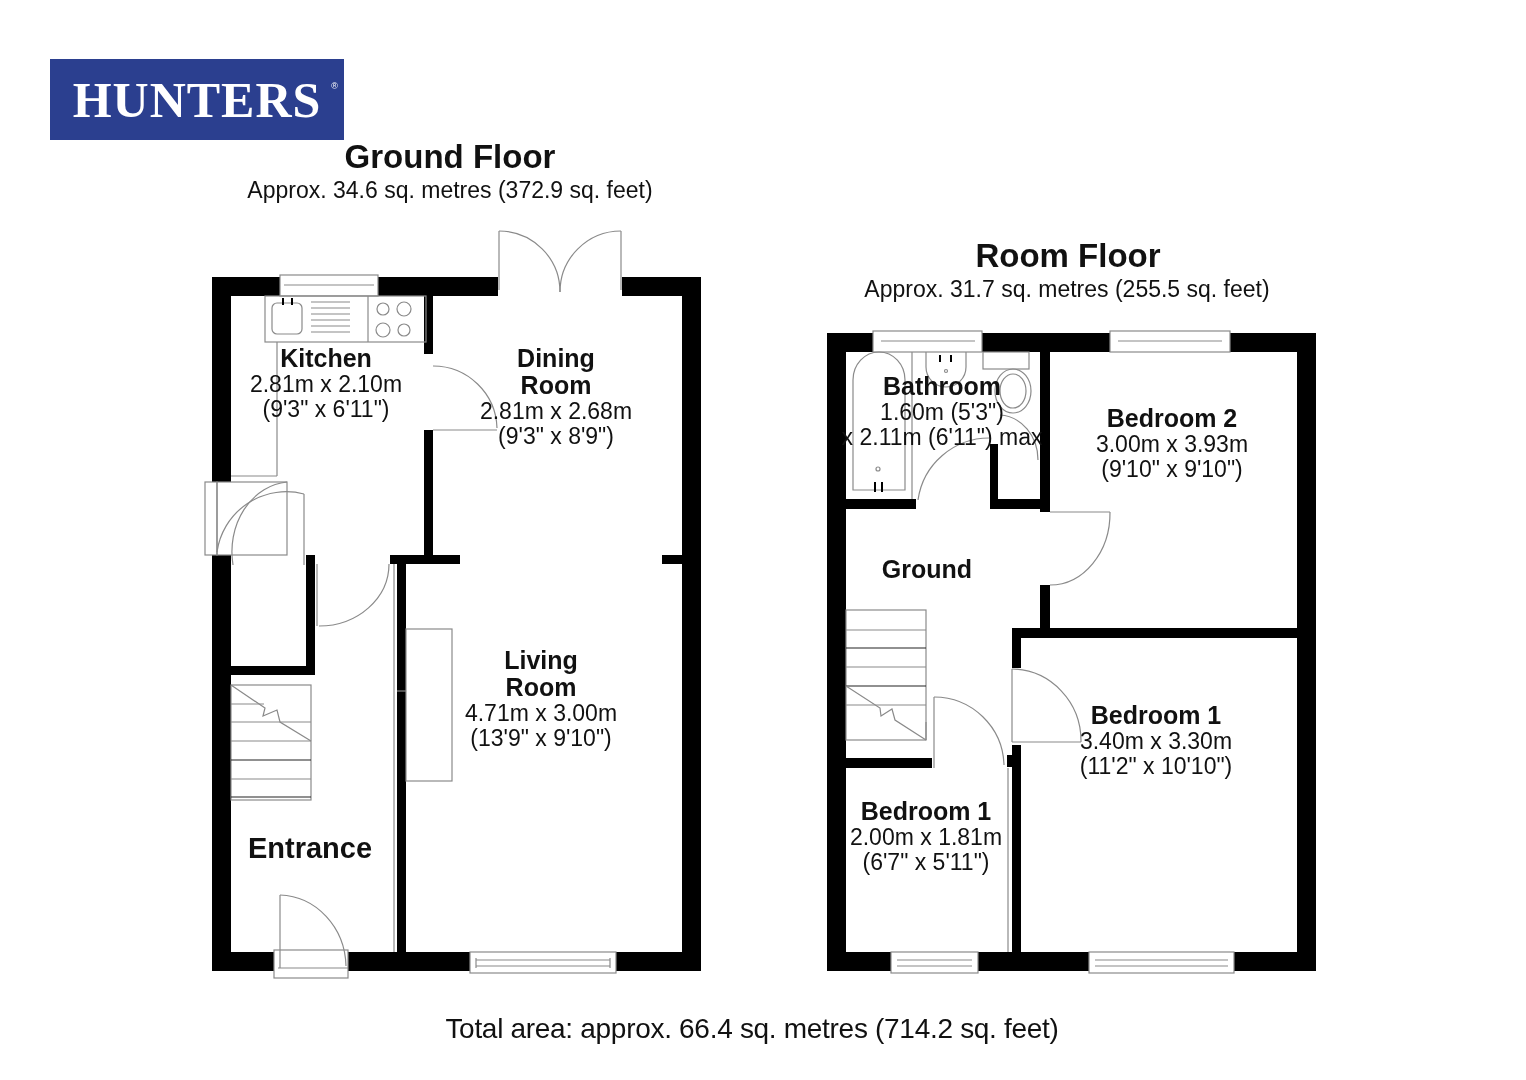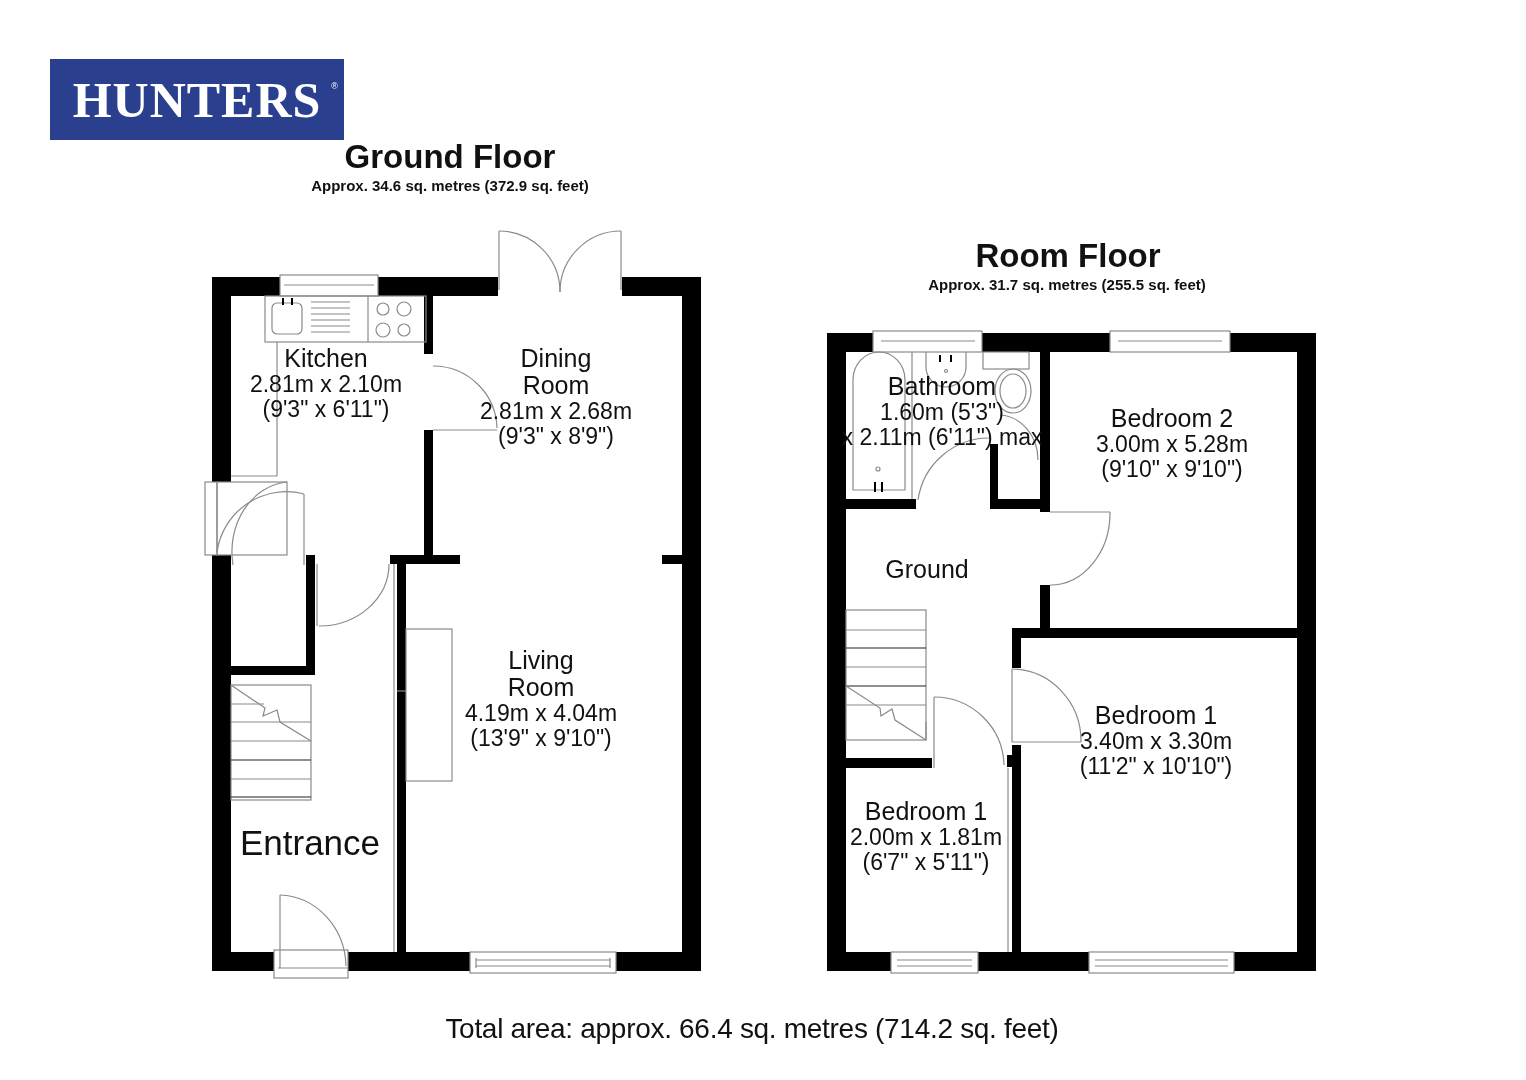--- a/index.html
+++ b/index.html
@@ -2,23 +2,23 @@
 <html><head>
 <meta charset="utf-8">
 <style>
   html, body { margin:0; padding:0; background:#ffffff; }
   body { width:1526px; height:1080px; position:relative; overflow:hidden; font-family:"Liberation Sans", sans-serif; color:#111; }
   #plan { position:absolute; left:0; top:0; width:1526px; height:1080px; }
   .logo { position:absolute; left:50px; top:59px; width:294px; height:81px; background:#2b3f8f; display:flex; align-items:center; justify-content:center; }
   .logo span { font-family:"Liberation Serif", serif; color:#fff; font-size:50px; font-weight:bold; letter-spacing:1px; position:relative; }
   .logo sup { font-family:"Liberation Sans", sans-serif; font-size:9px; color:#fff; position:absolute; right:6px; top:22px; }
   .floor-title { position:absolute; text-align:center; font-weight:bold; font-size:33px; white-space:nowrap; transform:translateX(-50%); }
-  .floor-area { position:absolute; text-align:center; font-size:15px; white-space:nowrap; transform:translateX(-50%);font-weight:bold; }
+  .floor-area { position:absolute; text-align:center; font-size:23px; white-space:nowrap; transform:translateX(-50%); }
   .room { position:absolute; text-align:center; transform:translateX(-50%); white-space:nowrap; line-height:1.08; }
-  .room .name { font-weight:normal; font-size:25px; display:block; }
+  .room .name { font-weight:bold; font-size:25px; display:block; }
   .room .dim { font-size:23px; display:block; line-height:1.1; }
   .total { position:absolute; left:752px; top:1013px; transform:translateX(-50%); font-size:28px; white-space:nowrap; letter-spacing:-0.3px; }
 </style>
 </head>
 <body>
 
 <svg id="plan" viewBox="0 0 1526 1080" xmlns="http://www.w3.org/2000/svg">
 
   <g fill="#000">
 
@@ -226,37 +226,37 @@
 <div class="room" style="left:556px; top:345px;">
   <span class="name">Dining</span>
   <span class="name">Room</span>
   <span class="dim">2.81m x 2.68m</span>
   <span class="dim">(9'3" x 8'9")</span>
 </div>
 
 <div class="room" style="left:541px; top:647px;">
   <span class="name">Living</span>
   <span class="name">Room</span>
-  <span class="dim">4.19m x 4.04m</span>
+  <span class="dim">4.71m x 3.00m</span>
   <span class="dim">(13'9" x 9'10")</span>
 </div>
 
 <div class="room" style="left:310px; top:824px;">
-  <span class="name" style="font-size:35px;">Entrance</span>
+  <span class="name" style="font-size:29px;margin-top:9px;">Entrance</span>
 </div>
 
 <div class="room" style="left:942px; top:373px;">
   <span class="name">Bathroom</span>
   <span class="dim">1.60m (5'3")</span>
   <span class="dim">x 2.11m (6'11") max</span>
 </div>
 
 <div class="room" style="left:1172px; top:405px;">
   <span class="name">Bedroom 2</span>
-  <span class="dim">3.00m x 5.28m</span>
+  <span class="dim">3.00m x 3.93m</span>
   <span class="dim">(9'10" x 9'10")</span>
 </div>
 
 <div class="room" style="left:927px; top:556px;">
   <span class="name">Ground</span>
 </div>
 
 <div class="room" style="left:1156px; top:702px;">
   <span class="name">Bedroom 1</span>
   <span class="dim">3.40m x 3.30m</span>

